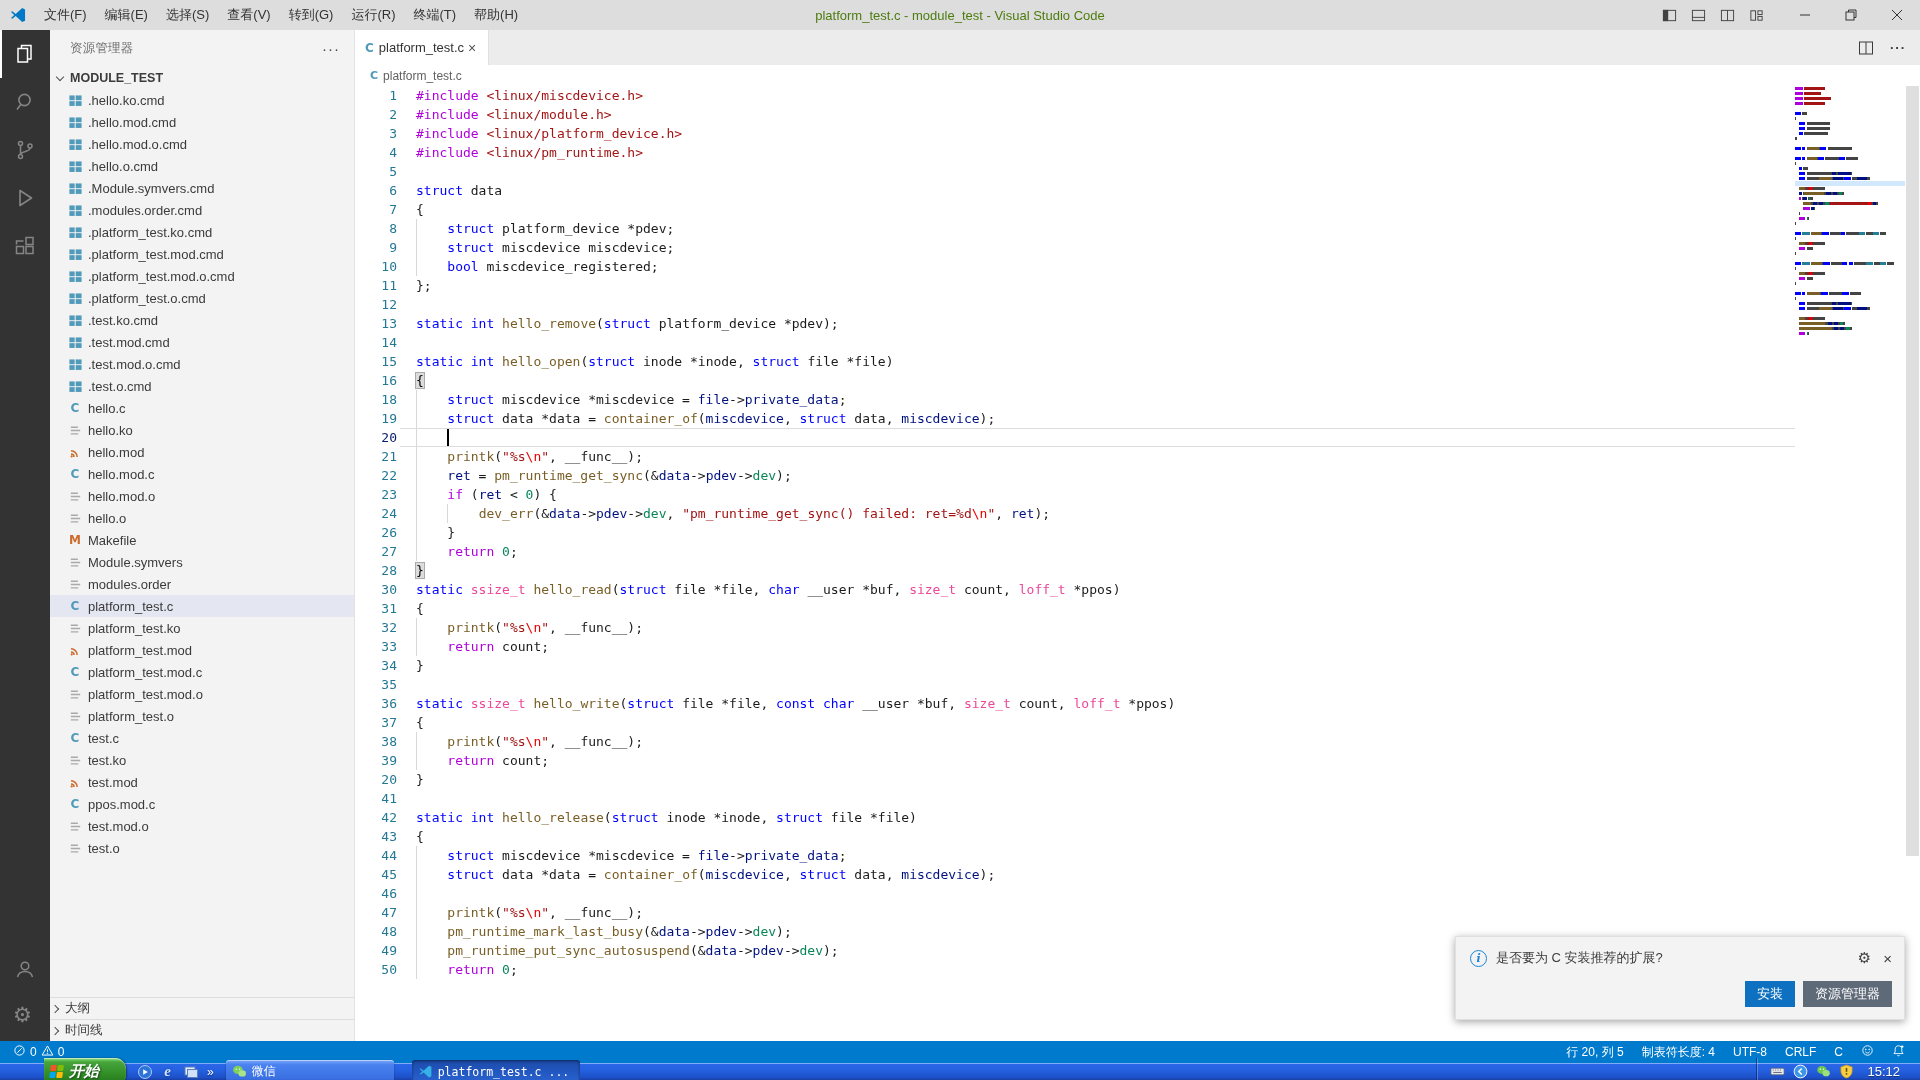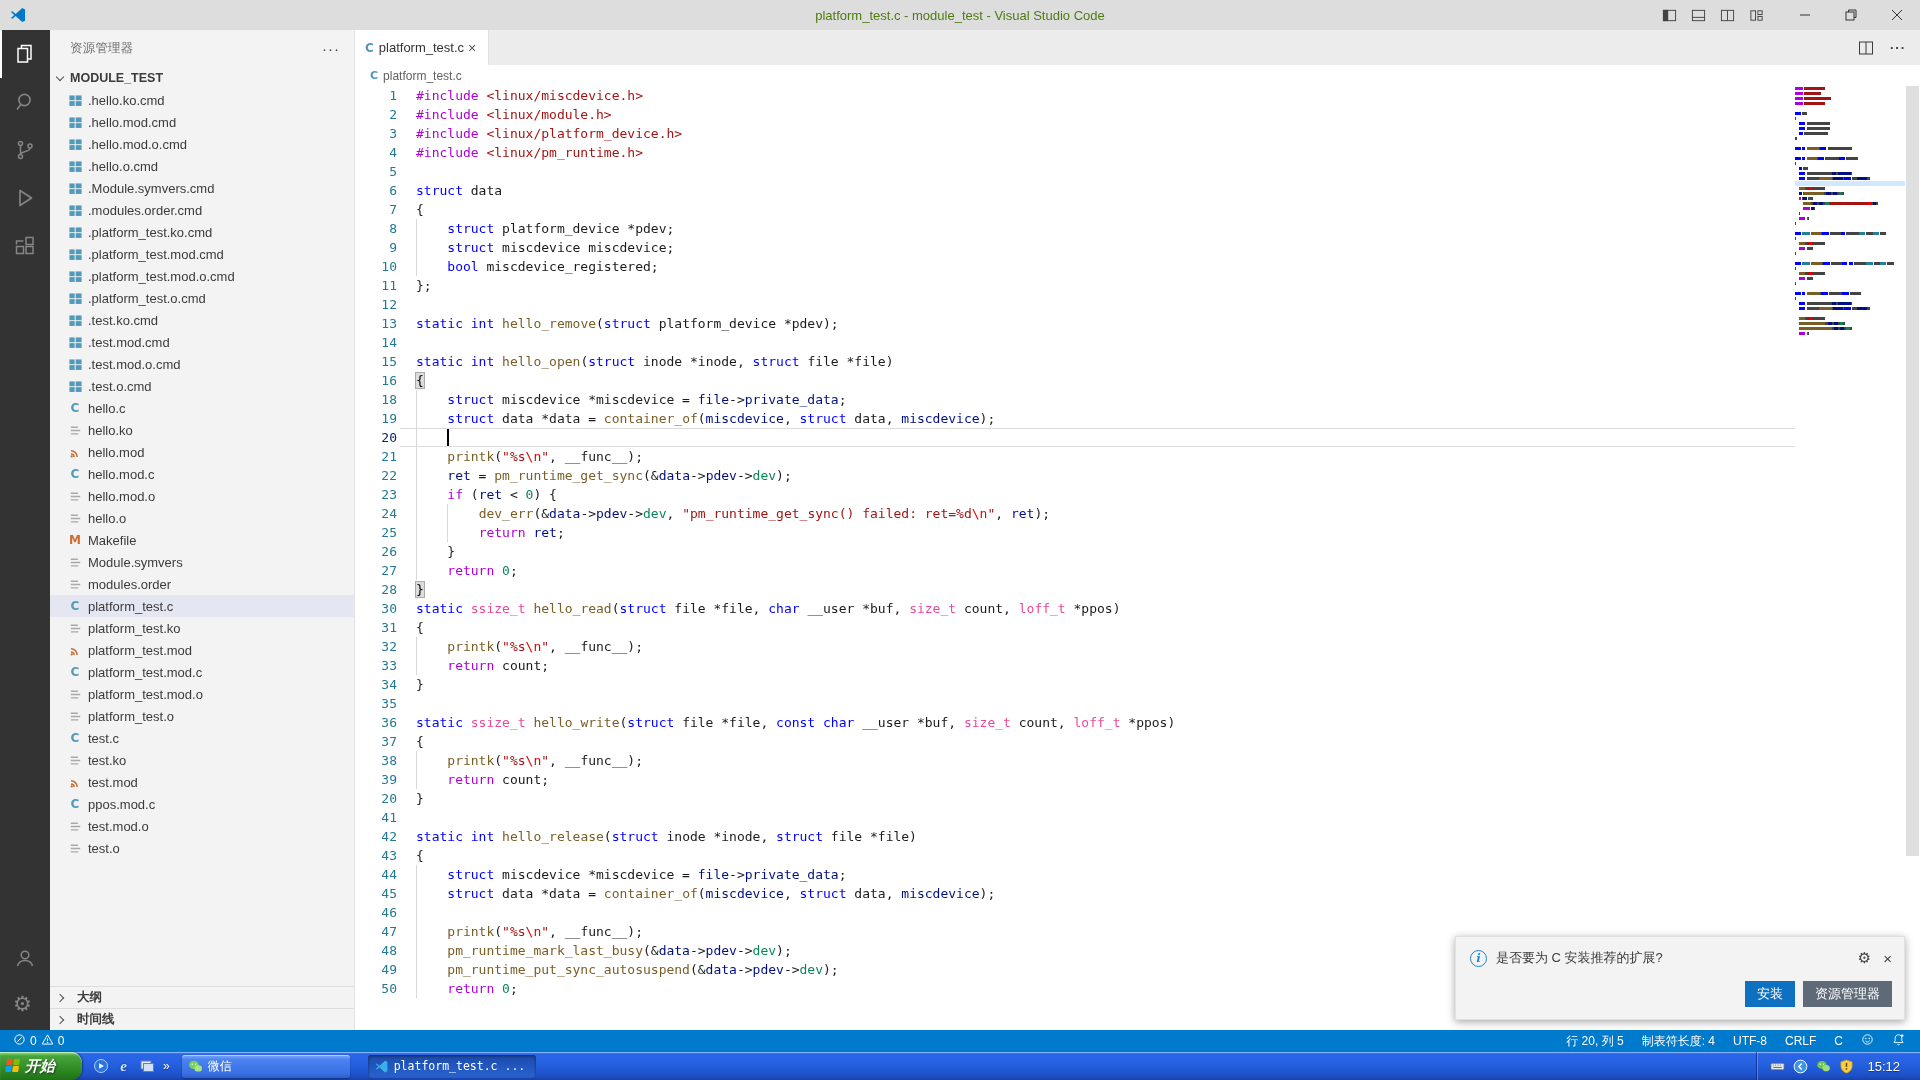--- a/index.html
+++ b/index.html
@@ -42,21 +42,21 @@
   .sb-section { height:22px; display:flex; align-items:center; font-weight:bold; font-size:12.5px; padding-left:5px; }
   .chev { display:inline-block; width:6px; height:6px; border-right:1.4px solid #505050; border-bottom:1.4px solid #505050; transform:rotate(45deg); margin:0 7px 2px 2px; flex:0 0 auto; }
   .chev.right { transform:rotate(-45deg); margin-bottom:0; }
   .file-list { flex:0 0 auto; }
   .file-row { height:22px; display:flex; align-items:center; padding-left:17px; cursor:pointer; white-space:nowrap; }
   .file-row.selected { background:#e4e6f1; }
   .ficon { width:16px; height:16px; flex:0 0 auto; margin-right:5px; display:flex; align-items:center; justify-content:center; }
   .ficon svg { width:15px; height:15px; }
   .licon { font-weight:bold; font-size:12px; font-family:"DejaVu Sans", sans-serif; }
   .sb-bottom { margin-top:auto; }
-  .sb-bottom .sb-row { height:22px; display:flex; align-items:center; font-weight:bold; font-size:12.5px; padding-left:5px; border-top:1px solid #dddddd;gap:7px; }
+  .sb-bottom .sb-row { height:22px; display:flex; align-items:center; font-weight:normal; font-size:12.5px; border-top:1px solid #dddddd; }
 
   
   .editor { flex:1 1 auto; min-width:0; display:flex; flex-direction:column; background:#fff; }
   .tabbar { height:35px; background:#ececec; display:flex; align-items:stretch; flex:0 0 auto; }
   .tab { width:134px; background:#ffffff; display:flex; align-items:center; padding:0 8px 0 10px; font-size:13px; color:#333; border-right:1px solid #e0e0e0; }
   .tab .licon { margin-right:5px; }
   .tab-close { margin-left:auto; color:#555; font-size:14px; width:18px; height:18px; display:flex; align-items:center; justify-content:center; border-radius:3px; }
   .editor-actions { margin-left:auto; display:flex; align-items:center; gap:16px; padding-right:14px; color:#3b3b3b; }
   .editor-actions .icon { width:16px; height:16px; }
   .editor-actions .icon svg { width:100%; height:100%; }
@@ -98,23 +98,23 @@
   .nbtn.primary { background:#0e70c0; }
   .nbtn.secondary { background:#5f6a79; }
 
   
   .statusbar { height:22px; background:#007acc; color:#fff; display:flex; align-items:center; font-size:12px; flex:0 0 auto; padding:0 10px 0 8px; }
   .st-item { display:flex; align-items:center; gap:4px; padding:0 5px; height:22px; cursor:pointer; }
   .st-item svg { width:13px; height:13px; }
   .st-right { margin-left:auto; display:flex; align-items:center; gap:8px; }
 
   
-  .taskbar { height:28px; flex:0 0 auto; display:flex; align-items:center;
+  .taskbar { height:17px; flex:0 0 auto; display:flex; align-items:center;
     background:linear-gradient(180deg,#4b8df8 0%,#2a66e8 8%,#2460de 45%,#1d50c8 85%,#1941a5 100%);
-    box-shadow:inset 0 1px 0 rgba(255,255,255,.35); position:relative; }
+    box-shadow:inset 0 1px 0 rgba(255,255,255,.35); position:relative;padding-left:44px; }
   .start-btn { height:28px; width:82px; border-radius:0 11px 11px 0; display:flex; align-items:center; padding-left:6px; gap:5px;
     background:linear-gradient(180deg,#8fe47f 0%,#47a53c 14%,#338f28 55%,#1f7115 100%);
     box-shadow:inset 0 1px 1px rgba(255,255,255,.5), 1px 0 2px rgba(0,0,0,.4); cursor:pointer; }
   .start-label { color:#fff; font-weight:bold; font-style:italic; font-size:15px; text-shadow:1px 1px 2px rgba(0,0,0,.5); }
   .winflag { width:14px; height:14px; display:grid; grid-template-columns:6px 6px; grid-template-rows:6px 6px; gap:1px; transform:skewX(-8deg); }
   .winflag i { display:block; border-radius:1px; }
   .quick { display:flex; align-items:center; gap:6px; padding:0 6px 0 10px; }
   .qicon { width:17px; height:17px; display:flex; align-items:center; justify-content:center; cursor:pointer; }
   .qicon svg { width:16px; height:16px; }
   .ie-e { color:#cfe3ff; font-weight:bold; font-style:italic; font-size:15px; font-family:"Liberation Serif", serif; text-shadow:0 0 2px #14367e; }
@@ -133,20 +133,30 @@
 </style>
 </head>
 <body>
 
 <div id="app">
 
   <div class="titlebar">
     <span class="vscode-logo"><svg viewBox="0 0 24 24">
           <path fill="#0078c8" d="M17.6 2.6L8.9 10.6 4.4 7.1 2.6 8.1 7 12l-4.4 3.9 1.8 1 4.5-3.5 8.7 8 3.8-1.9V4.5z"></path>
         </svg></span>
+    <div class="menus">
+        <div class="menu-item">文件(F)</div>
+        <div class="menu-item">编辑(E)</div>
+        <div class="menu-item">选择(S)</div>
+        <div class="menu-item">查看(V)</div>
+        <div class="menu-item">转到(G)</div>
+        <div class="menu-item">运行(R)</div>
+        <div class="menu-item">终端(T)</div>
+        <div class="menu-item">帮助(H)</div>
+      </div>
     <div class="title-center">platform_test.c - module_test - Visual Studio Code</div>
     <div class="win-zone">
       <div class="layout-icons">
         <span class="icon"><svg viewBox="0 0 16 16" fill="none" stroke="#424242">
               <rect x="1.5" y="2.5" width="13" height="11"></rect>
               <path d="M6 2.5v11"></path>
               <rect x="1.5" y="2.5" width="4.5" height="11" fill="#424242"></rect>
             </svg></span>
         <span class="icon"><svg viewBox="0 0 16 16" fill="none" stroke="#424242">
               <rect x="1.5" y="2.5" width="13" height="11"></rect>
@@ -609,21 +619,20 @@
             <div class="code-line"><div class="gutter">14</div><div class="ctext"></div></div>
             <div class="code-line"><div class="gutter">15</div><div class="ctext"><span class="tk-k">static</span><span class="tk-d"> </span><span class="tk-k">int</span><span class="tk-d"> </span><span class="tk-f">hello_open</span><span class="tk-d">(</span><span class="tk-k">struct</span><span class="tk-d"> inode *inode, </span><span class="tk-k">struct</span><span class="tk-d"> file *file)</span></div></div>
             <div class="code-line"><div class="gutter">16</div><div class="ctext"><span class="tk-b">{</span></div></div>
             <div class="code-line"><div class="guide" style="left: 61px;"></div><div class="gutter">18</div><div class="ctext"><span class="tk-d">    </span><span class="tk-k">struct</span><span class="tk-d"> miscdevice *miscdevice = </span><span class="tk-v">file</span><span class="tk-d">-&gt;</span><span class="tk-v">private_data</span><span class="tk-d">;</span></div></div>
             <div class="code-line"><div class="guide" style="left: 61px;"></div><div class="gutter">19</div><div class="ctext"><span class="tk-d">    </span><span class="tk-k">struct</span><span class="tk-d"> data *data = </span><span class="tk-f">container_of</span><span class="tk-d">(</span><span class="tk-v">miscdevice</span><span class="tk-d">, </span><span class="tk-k">struct</span><span class="tk-d"> data, </span><span class="tk-v">miscdevice</span><span class="tk-d">);</span></div></div>
             <div class="code-line cur"><div class="guide" style="left: 61px;"></div><div class="curline-box"></div><div class="cursor" style="left: 92.304px;"></div><div class="gutter">20</div><div class="ctext"><span class="tk-d">    </span></div></div>
             <div class="code-line"><div class="guide" style="left: 61px;"></div><div class="gutter">21</div><div class="ctext"><span class="tk-d">    </span><span class="tk-f">printk</span><span class="tk-d">(</span><span class="tk-s">"%s</span><span class="tk-e">\n</span><span class="tk-s">"</span><span class="tk-d">, __func__);</span></div></div>
             <div class="code-line"><div class="guide" style="left: 61px;"></div><div class="gutter">22</div><div class="ctext"><span class="tk-d">    </span><span class="tk-v">ret</span><span class="tk-d"> = </span><span class="tk-f">pm_runtime_get_sync</span><span class="tk-d">(&amp;</span><span class="tk-v">data</span><span class="tk-d">-&gt;</span><span class="tk-v">pdev</span><span class="tk-d">-&gt;</span><span class="tk-g">dev</span><span class="tk-d">);</span></div></div>
             <div class="code-line"><div class="guide" style="left: 61px;"></div><div class="gutter">23</div><div class="ctext"><span class="tk-d">    </span><span class="tk-p">if</span><span class="tk-d"> (</span><span class="tk-v">ret</span><span class="tk-d"> &lt; </span><span class="tk-n">0</span><span class="tk-d">) {</span></div></div>
             <div class="code-line"><div class="guide" style="left: 61px;"></div><div class="guide" style="left: 92.304px;"></div><div class="gutter">24</div><div class="ctext"><span class="tk-d">        </span><span class="tk-f">dev_err</span><span class="tk-d">(&amp;</span><span class="tk-v">data</span><span class="tk-d">-&gt;</span><span class="tk-v">pdev</span><span class="tk-d">-&gt;</span><span class="tk-g">dev</span><span class="tk-d">, </span><span class="tk-s">"pm_runtime_get_sync() failed: ret=%d</span><span class="tk-e">\n</span><span class="tk-s">"</span><span class="tk-d">, </span><span class="tk-v">ret</span><span class="tk-d">);</span></div></div>
-            <div class="code-line"><div class="guide" style="left: 61px;"></div><div class="guide" style="left: 92.304px;"></div><div class="gutter">25</div><div class="ctext"><span class="tk-d">        </span><span class="tk-p">return</span><span class="tk-d"> </span><span class="tk-v">ret</span><span class="tk-d">;</span></div></div>
             <div class="code-line"><div class="guide" style="left: 61px;"></div><div class="gutter">26</div><div class="ctext"><span class="tk-d">    }</span></div></div>
             <div class="code-line"><div class="guide" style="left: 61px;"></div><div class="gutter">27</div><div class="ctext"><span class="tk-d">    </span><span class="tk-p">return</span><span class="tk-d"> </span><span class="tk-n">0</span><span class="tk-d">;</span></div></div>
             <div class="code-line"><div class="gutter">28</div><div class="ctext"><span class="tk-b">}</span></div></div>
             <div class="code-line"><div class="gutter">30</div><div class="ctext"><span class="tk-k">static</span><span class="tk-d"> </span><span class="tk-t">ssize_t</span><span class="tk-d"> </span><span class="tk-f">hello_read</span><span class="tk-d">(</span><span class="tk-k">struct</span><span class="tk-d"> file *file, </span><span class="tk-k">char</span><span class="tk-d"> __user *buf, </span><span class="tk-t">size_t</span><span class="tk-d"> count, </span><span class="tk-t">loff_t</span><span class="tk-d"> *ppos)</span></div></div>
             <div class="code-line"><div class="gutter">31</div><div class="ctext"><span class="tk-d">{</span></div></div>
             <div class="code-line"><div class="guide" style="left: 61px;"></div><div class="gutter">32</div><div class="ctext"><span class="tk-d">    </span><span class="tk-f">printk</span><span class="tk-d">(</span><span class="tk-s">"%s</span><span class="tk-e">\n</span><span class="tk-s">"</span><span class="tk-d">, __func__);</span></div></div>
             <div class="code-line"><div class="guide" style="left: 61px;"></div><div class="gutter">33</div><div class="ctext"><span class="tk-d">    </span><span class="tk-p">return</span><span class="tk-d"> count;</span></div></div>
             <div class="code-line"><div class="gutter">34</div><div class="ctext"><span class="tk-d">}</span></div></div>
             <div class="code-line"><div class="gutter">35</div><div class="ctext"></div></div>
             <div class="code-line"><div class="gutter">36</div><div class="ctext"><span class="tk-k">static</span><span class="tk-d"> </span><span class="tk-t">ssize_t</span><span class="tk-d"> </span><span class="tk-f">hello_write</span><span class="tk-d">(</span><span class="tk-k">struct</span><span class="tk-d"> file *file, </span><span class="tk-k">const</span><span class="tk-d"> </span><span class="tk-k">char</span><span class="tk-d"> __user *buf, </span><span class="tk-t">size_t</span><span class="tk-d"> count, </span><span class="tk-t">loff_t</span><span class="tk-d"> *ppos)</span></div></div>

